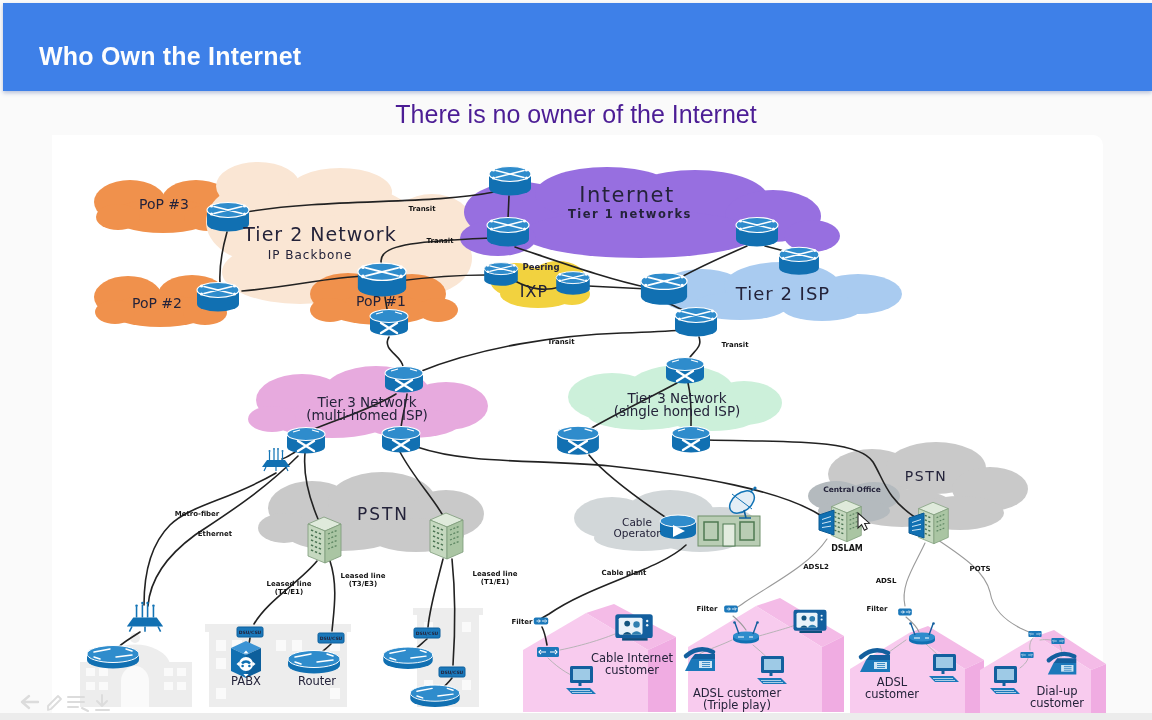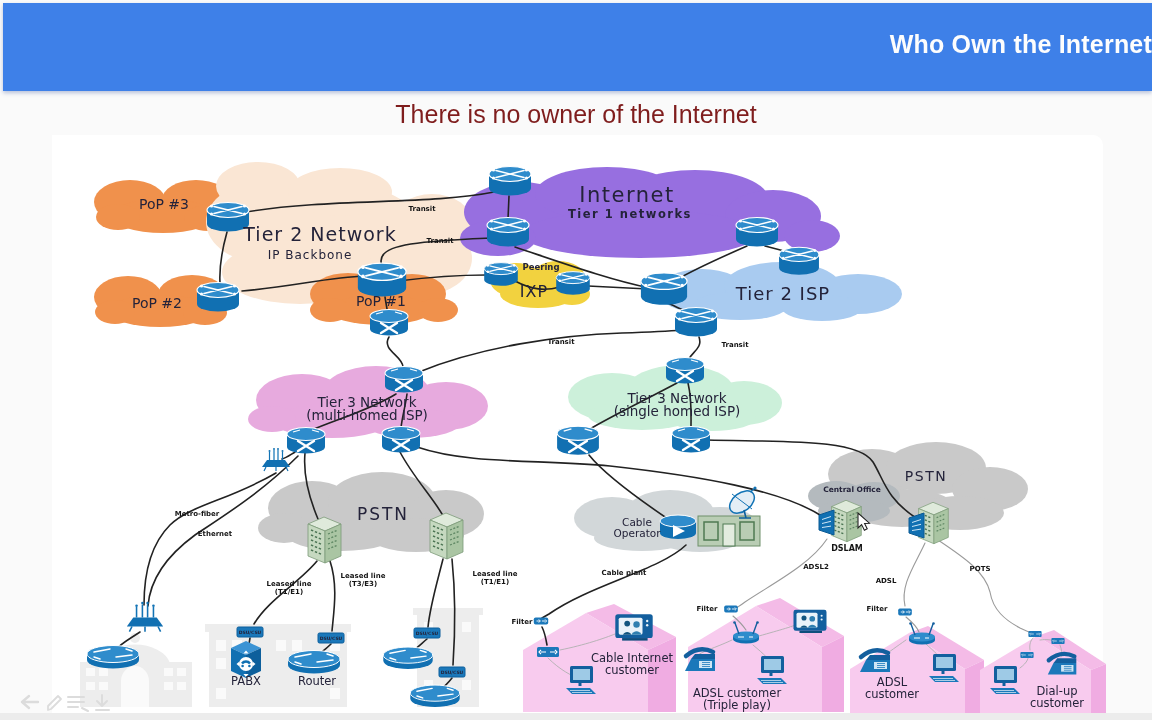--- a/index.html
+++ b/index.html
@@ -1,23 +1,23 @@
 <!DOCTYPE html>
 <html><head>
 <meta charset="utf-8">
 <style>
   html,body{margin:0;padding:0;}
   body{width:1152px;height:720px;position:relative;background:#fafafa;overflow:hidden;
        font-family:"DejaVu Sans",sans-serif;}
   .header{position:absolute;left:3px;top:3px;right:0;height:88px;background:#3e80e8;
           box-shadow:0 2px 4px rgba(60,90,160,.35);}
-  .header h1{margin:0;padding:27px 0 0 24px;font:bold 25px "Liberation Sans",sans-serif;
-             color:#fdfdfd;letter-spacing:.2px;text-align:right;}
+  .header h1{margin:12px;padding:27px 0 0 24px;font:bold 25px "Liberation Sans",sans-serif;
+             color:#fdfdfd;letter-spacing:.2px;}
   .slide-title{position:absolute;top:100px;left:0;width:1152px;text-align:center;
-               font:25px "Liberation Sans",sans-serif;color:#7f1d1d;}
+               font:25px "Liberation Sans",sans-serif;color:#4c1d95;}
   .card{position:absolute;left:52px;top:135px;width:1051px;height:578px;background:#ffffff;
         border-radius:0 10px 0 0;}
   .bottombar{position:absolute;left:0;top:713px;width:1152px;height:7px;background:#ececec;}
   svg.overlay{position:absolute;left:0;top:0;width:1152px;height:720px;}
   svg text{font-family:"DejaVu Sans",sans-serif;fill:#24233a;text-anchor:middle;}
   .lbl{font-size:7px;font-weight:bold;fill:#141414;}
   .lbl8{font-size:8px;font-weight:bold;fill:#141414;}
   .wire{stroke:#222;stroke-width:1.6;fill:none;stroke-linecap:round;}
   .gwire{stroke:#9a9a9a;stroke-width:1.1;fill:none;stroke-linecap:round;}
   .hwire{stroke:#b0b0b0;stroke-width:.9;fill:none;stroke-linecap:round;}

